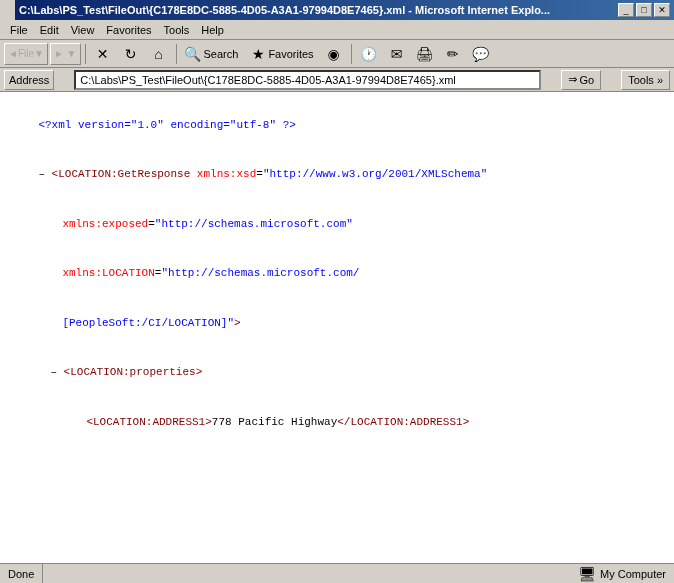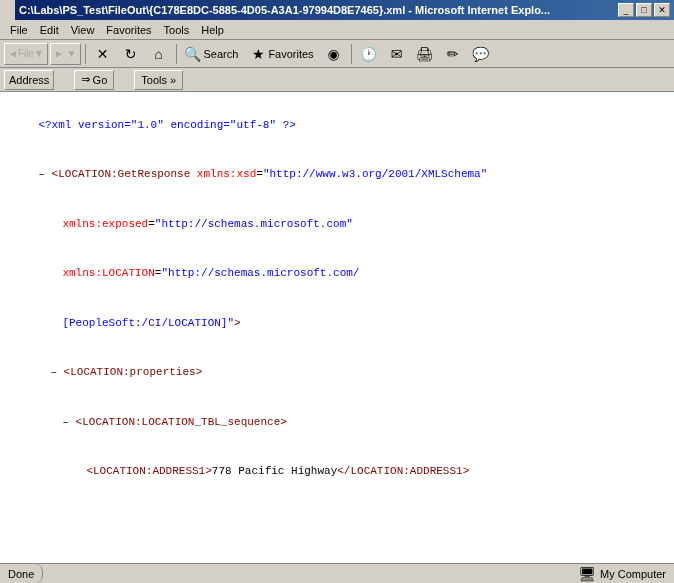--- a/index.html
+++ b/index.html
@@ -214,21 +214,20 @@
       flex-shrink: 0;
       font-family: Arial, sans-serif;
       font-size: 11px;
     }
     .status-item {
       padding: 4px 8px;
       border-right: 1px solid #888;
       height: 100%;
       display: flex;
       align-items: center;
-      border-radius: 8px;
     }
     .status-item:last-child { border-right: none; margin-left: auto; }
 
     
     .content-area::-webkit-scrollbar { width: 16px; }
     .content-area::-webkit-scrollbar-track { background: #d4d0c8; }
     .content-area::-webkit-scrollbar-thumb {
       background: #c0c0c0;
       border: 1px solid #888;
       border-top-color: #fff;
@@ -299,20 +298,21 @@
   <div class="toolbar-btn">
     <span class="toolbar-icon">✏</span>
   </div>
   <div class="toolbar-btn">
     <span class="toolbar-icon">💬</span>
   </div>
 </div>
 
 <div class="address-bar">
   <div class="address-label">Address</div>
+  <input class="address-input" type="text" value="C:\Labs\PS_Test\FileOut\{C178E8DC-5885-4D05-A3A1-97994D8E7465}.xml" style="">
   <div class="address-go">
     <span>⇒</span>
     <span>Go</span>
   </div>
   <div class="address-links">Tools »</div>
 </div>
 
 <div class="content-area">
 
   <div class="xml-line">
@@ -329,23 +329,20 @@
     <span style="color:#ff0000;">xmlns:LOCATION</span><span style="color:#000;">=</span><span style="color:#0000ff;">"http://schemas.microsoft.com/</span>
   </div>
   <div class="xml-line indent2">
     <span style="color:#0000ff;">[PeopleSoft:/CI/LOCATION]"</span><span style="color:#800000;">&gt;</span>
   </div>
 
   <div class="xml-line indent1">
     <span style="color:#000;">– </span><span style="color:#800000;">&lt;LOCATION:properties&gt;</span>
   </div>
 
-  <div class="xml-line indent2">
-    <span style="color:#000;">– </span><span style="color:#800000;">&lt;LOCATION:LOCATION_TBL_sequence&gt;</span>
-  </div>
 
 
   <div class="xml-line indent4">
     <span style="color:#800000;text-align:right;">&lt;LOCATION:ADDRESS1&gt;</span><span style="color:#000;">778 Pacific Highway</span><span style="color:#800000;">&lt;/LOCATION:ADDRESS1&gt;</span>
   </div>
 
   <div class="xml-line indent4">
     
   </div>
 

